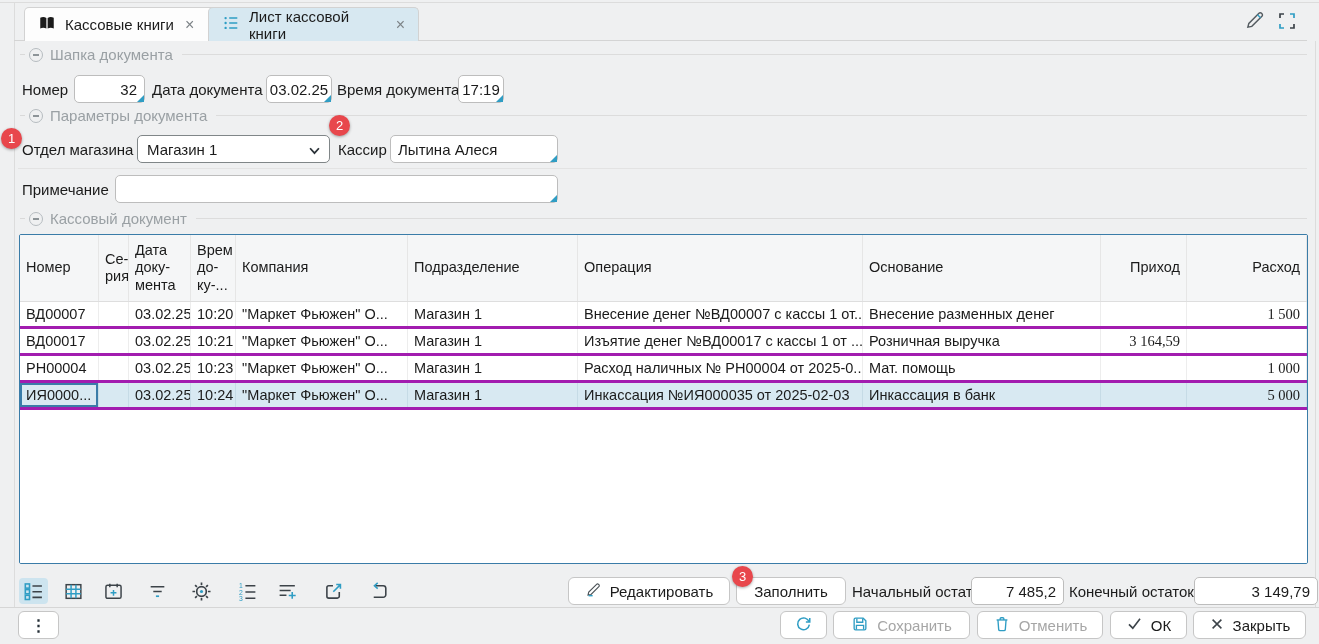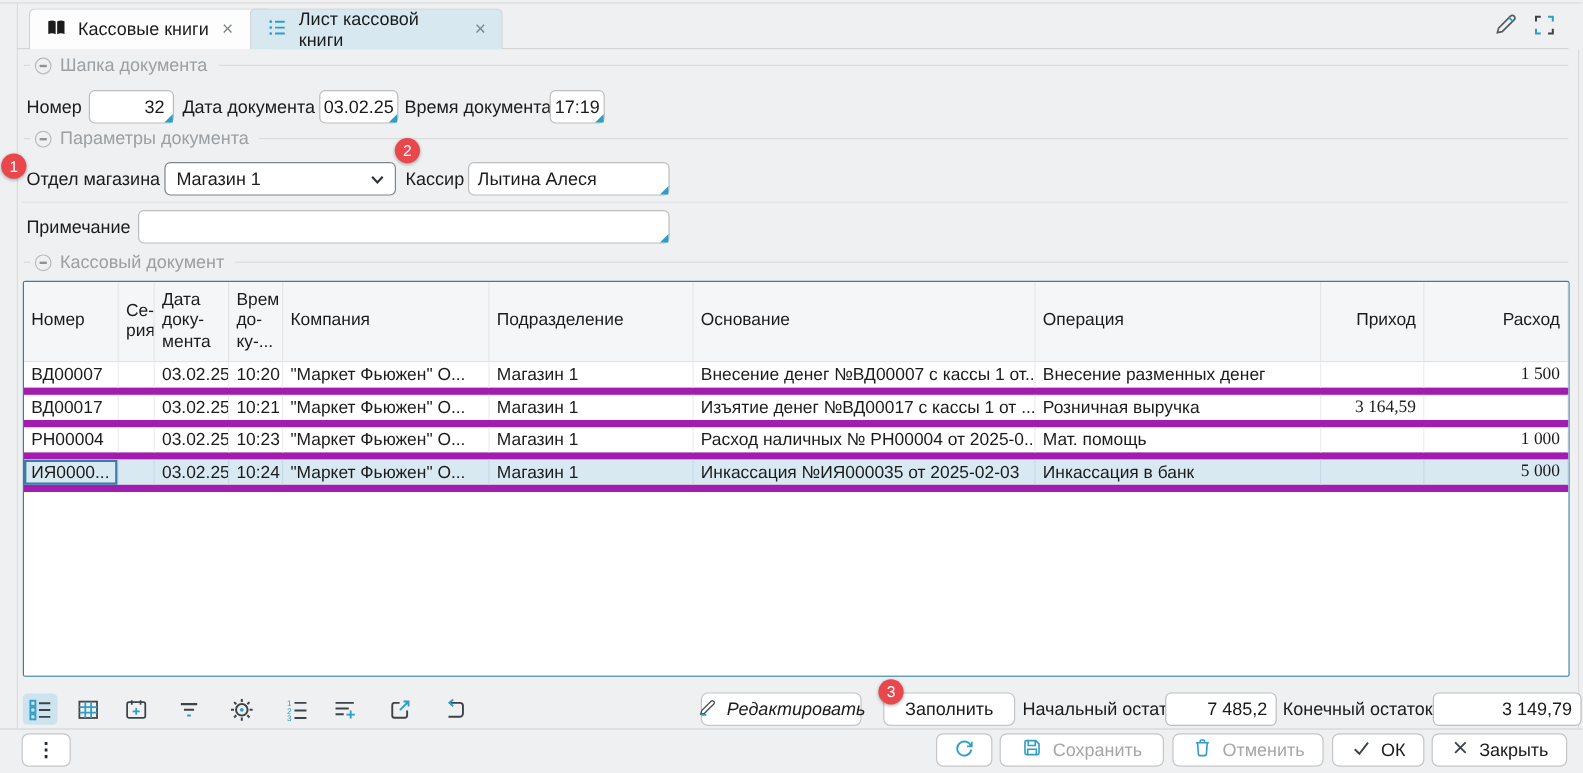--- a/index.html
+++ b/index.html
@@ -72,21 +72,21 @@
     display:grid;
     grid-template-columns:79px 30px 62px 45px 172px 170px 285px 238px 86px minmax(0,1fr);
   }
   .thead { background:#f5f6f7; height:67px; border-bottom:1px solid #dedede; flex:none; }
   .th {
     padding:2px 6px; display:flex; align-items:center;
     border-right:1px solid #e6e6e6; font-size:14.5px; line-height:1.18; overflow:hidden;
   }
   .th.num { justify-content:flex-end; text-align:right; }
   .tbody { flex:1; background:#fff; }
-  .trow { height:27px; border-bottom:6px solid #a21caf; cursor:default; }
+  .trow { height:27px; border-bottom:3px solid #a21caf; cursor:default; }
   .trow.selected { background:#d8e9f2; }
   .trow.selected .tcell { border-right-color:#c6dbe6; }
   .tcell {
     padding:0 6px; display:flex; align-items:center;
     border-right:1px solid #ededed; font-size:14.5px;
     white-space:nowrap; overflow:hidden;
   }
   .tcell.num { justify-content:flex-end;font-family:Liberation Serif, serif; }
   .tcell.focus { box-shadow:inset 0 0 0 2px #3a7ca8; }
 
@@ -212,22 +212,22 @@
 </div>
 
 <div class="table">
   <div class="thead">
       <div class="th">Номер</div>
       <div class="th">Се-рия</div>
       <div class="th">Дата доку-мента</div>
       <div class="th">Врем до-ку-...</div>
       <div class="th">Компания</div>
       <div class="th">Подразделение</div>
+      <div class="th">Операция</div>
       <div class="th">Основание</div>
-      <div class="th">Операция</div>
       <div class="th num">Приход</div>
       <div class="th num">Расход</div>
     </div>
   <div class="tbody">
       <div class="trow">
         <div class="tcell">ВД00007</div>
         <div class="tcell"></div>
         <div class="tcell">03.02.25</div>
         <div class="tcell">10:20</div>
         <div class="tcell">"Маркет Фьюжен" О...</div>
@@ -334,21 +334,21 @@
   <span class="icon-btn">
     <svg viewBox="0 0 20 20" width="21" height="21" fill="none" stroke-width="1.5">
       <path d="M4.5 15.5 H13.5 A2.5 2.5 0 0 0 16 13 V7 A2.5 2.5 0 0 0 13.5 4.5 H6" stroke="#3c4349"></path>
       <path d="M8.3 1.8 L5.2 4.5 L8.3 7.2" stroke="#2f9dc4"></path>
     </svg>
   </span>
 </div>
 
 <div class="badge" style="left:732px;top:566px;">3</div>
 
-<button class="btn" style="left:584px;top:577px;width:134px;font-style:italic;">
+<button class="btn" style="left:568px;top:577px;width:162px;">
   <span>
     <svg viewBox="0 0 20 20" width="17" height="17" fill="none">
       <path d="M3.5 16.5 l.9-3.4 L13.6 3.9 a1.6 1.6 0 0 1 2.3 0 l.4 .4 a1.6 1.6 0 0 1 0 2.3 L7.1 15.8 l-3.6 .7z" stroke="#4a5156" stroke-width="1.3"></path>
       <path d="M4.2 17.3 H9" stroke="#2f9dc4" stroke-width="1.6"></path>
     </svg>
   </span>
   <span>Редактировать</span>
 </button>
 <button class="btn" style="left:736px;top:577px;width:110px;">
   <span>Заполнить</span>

